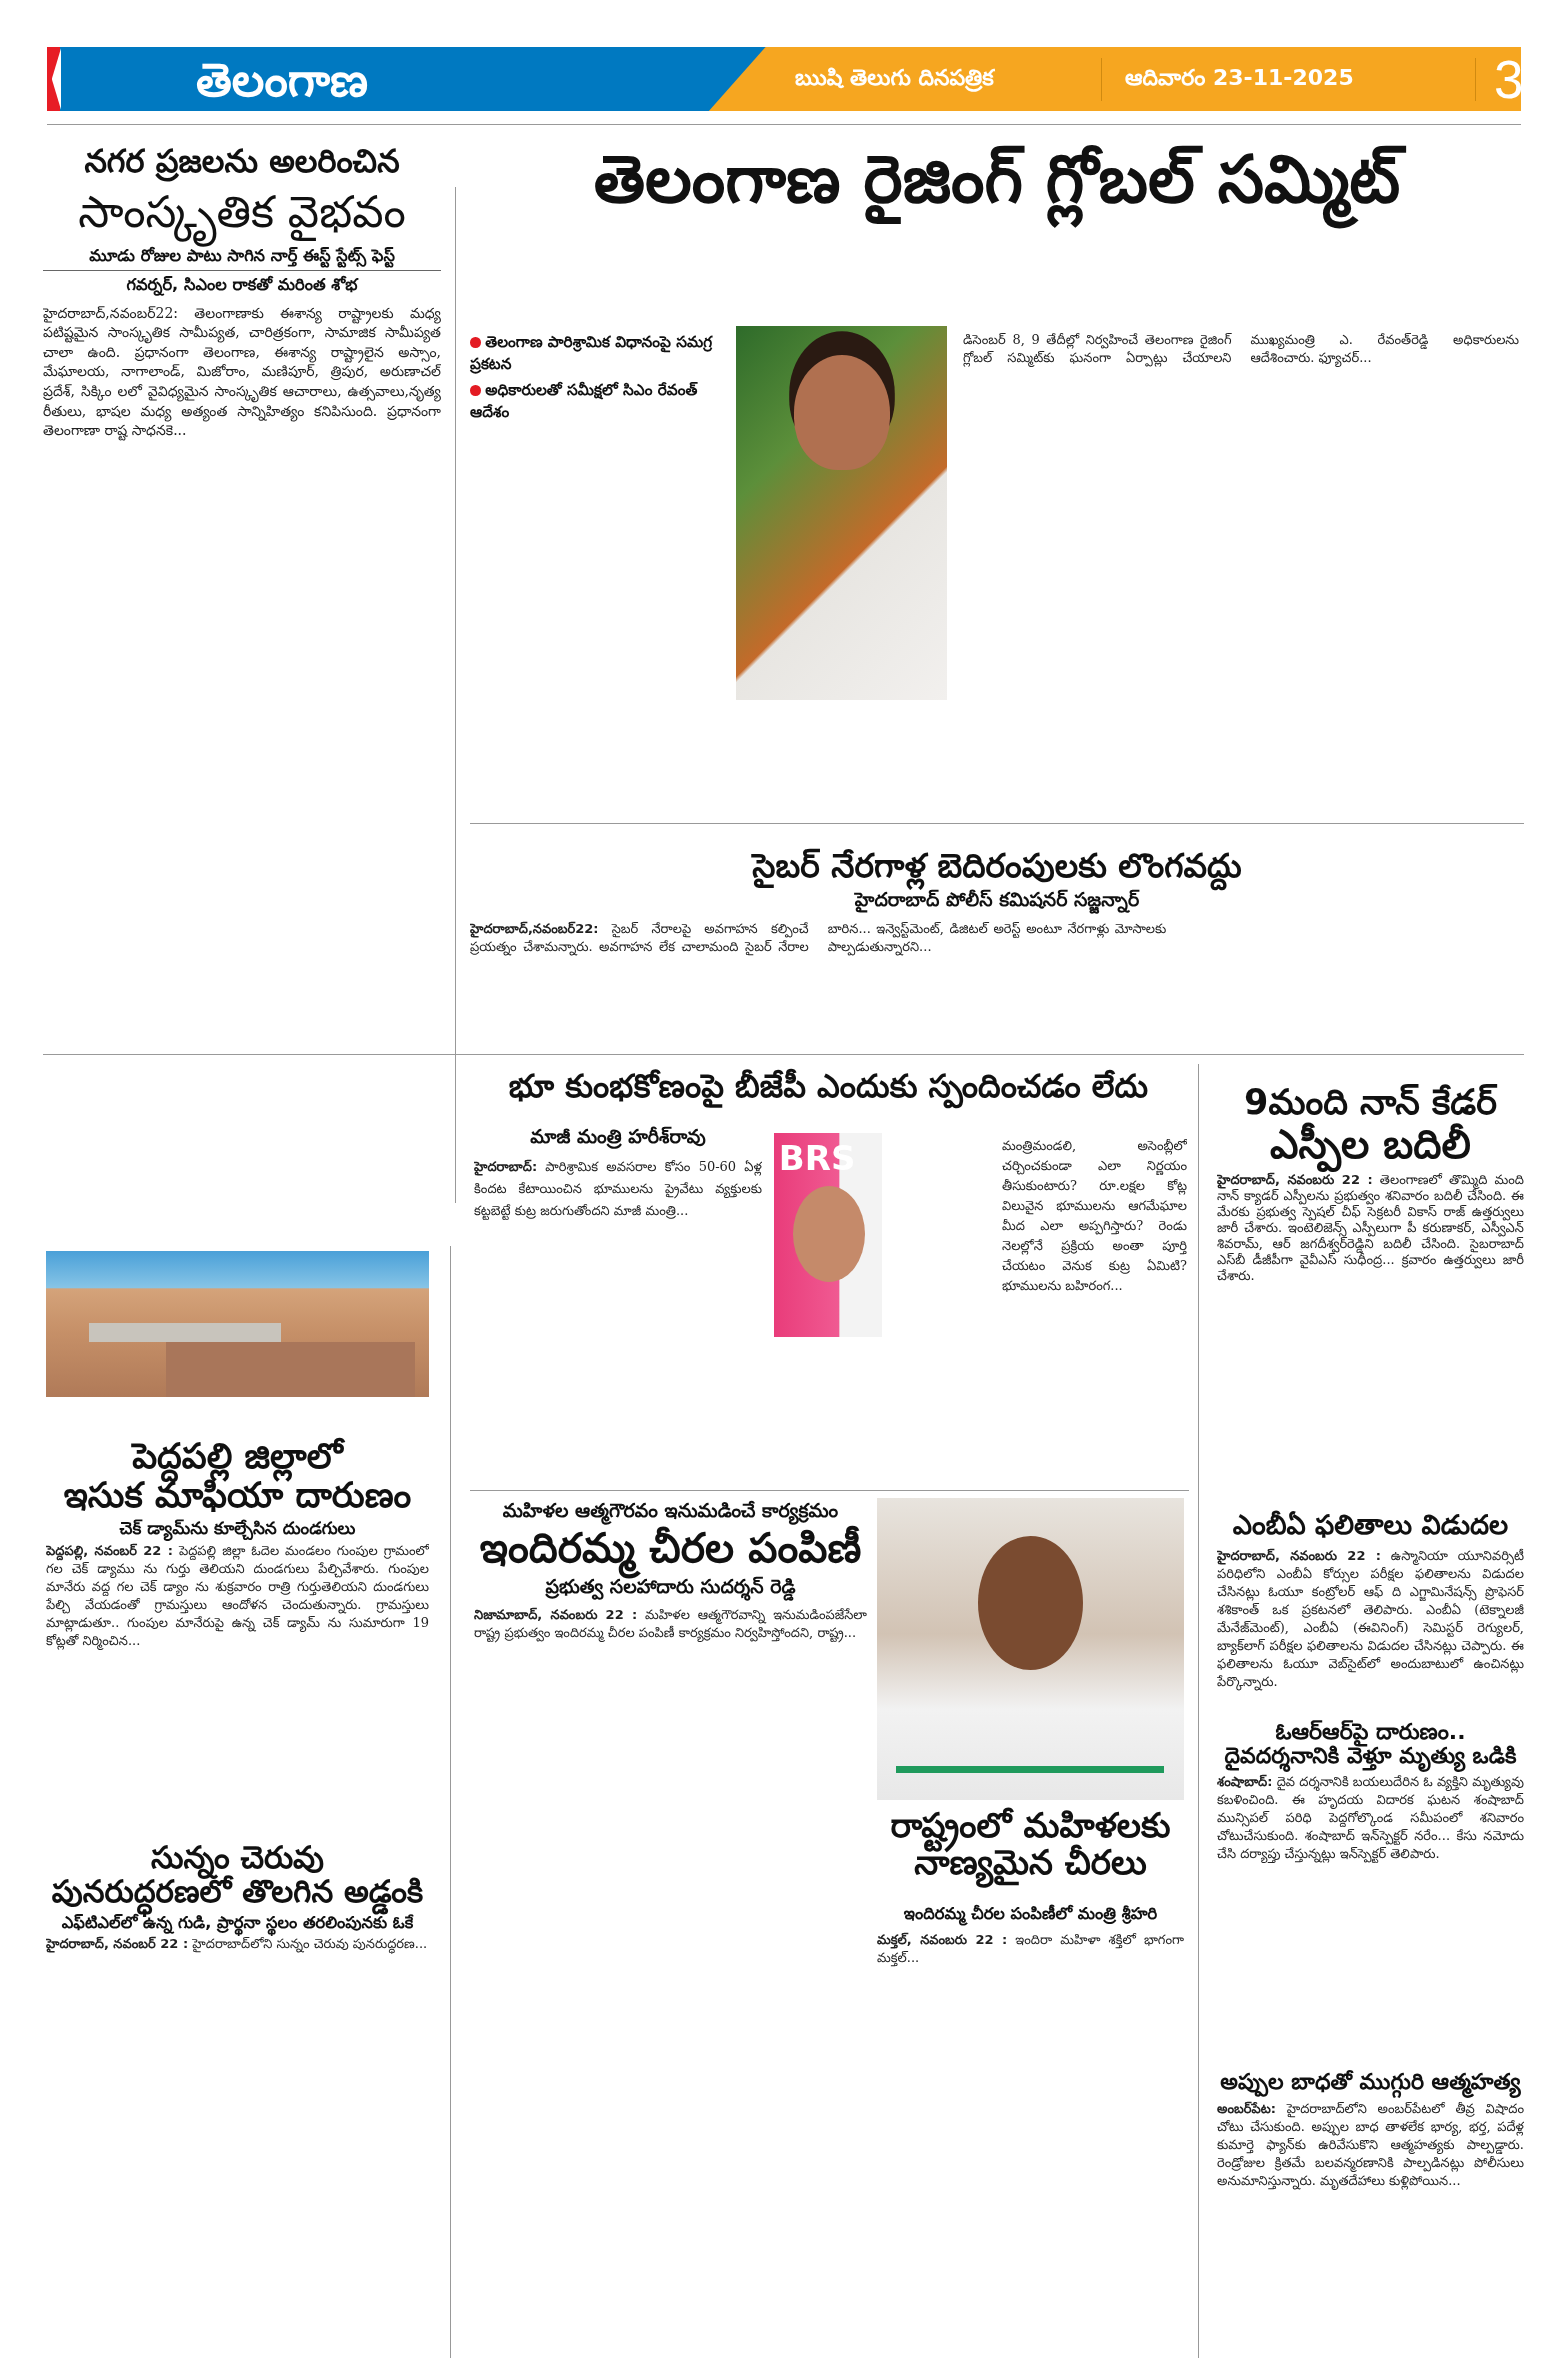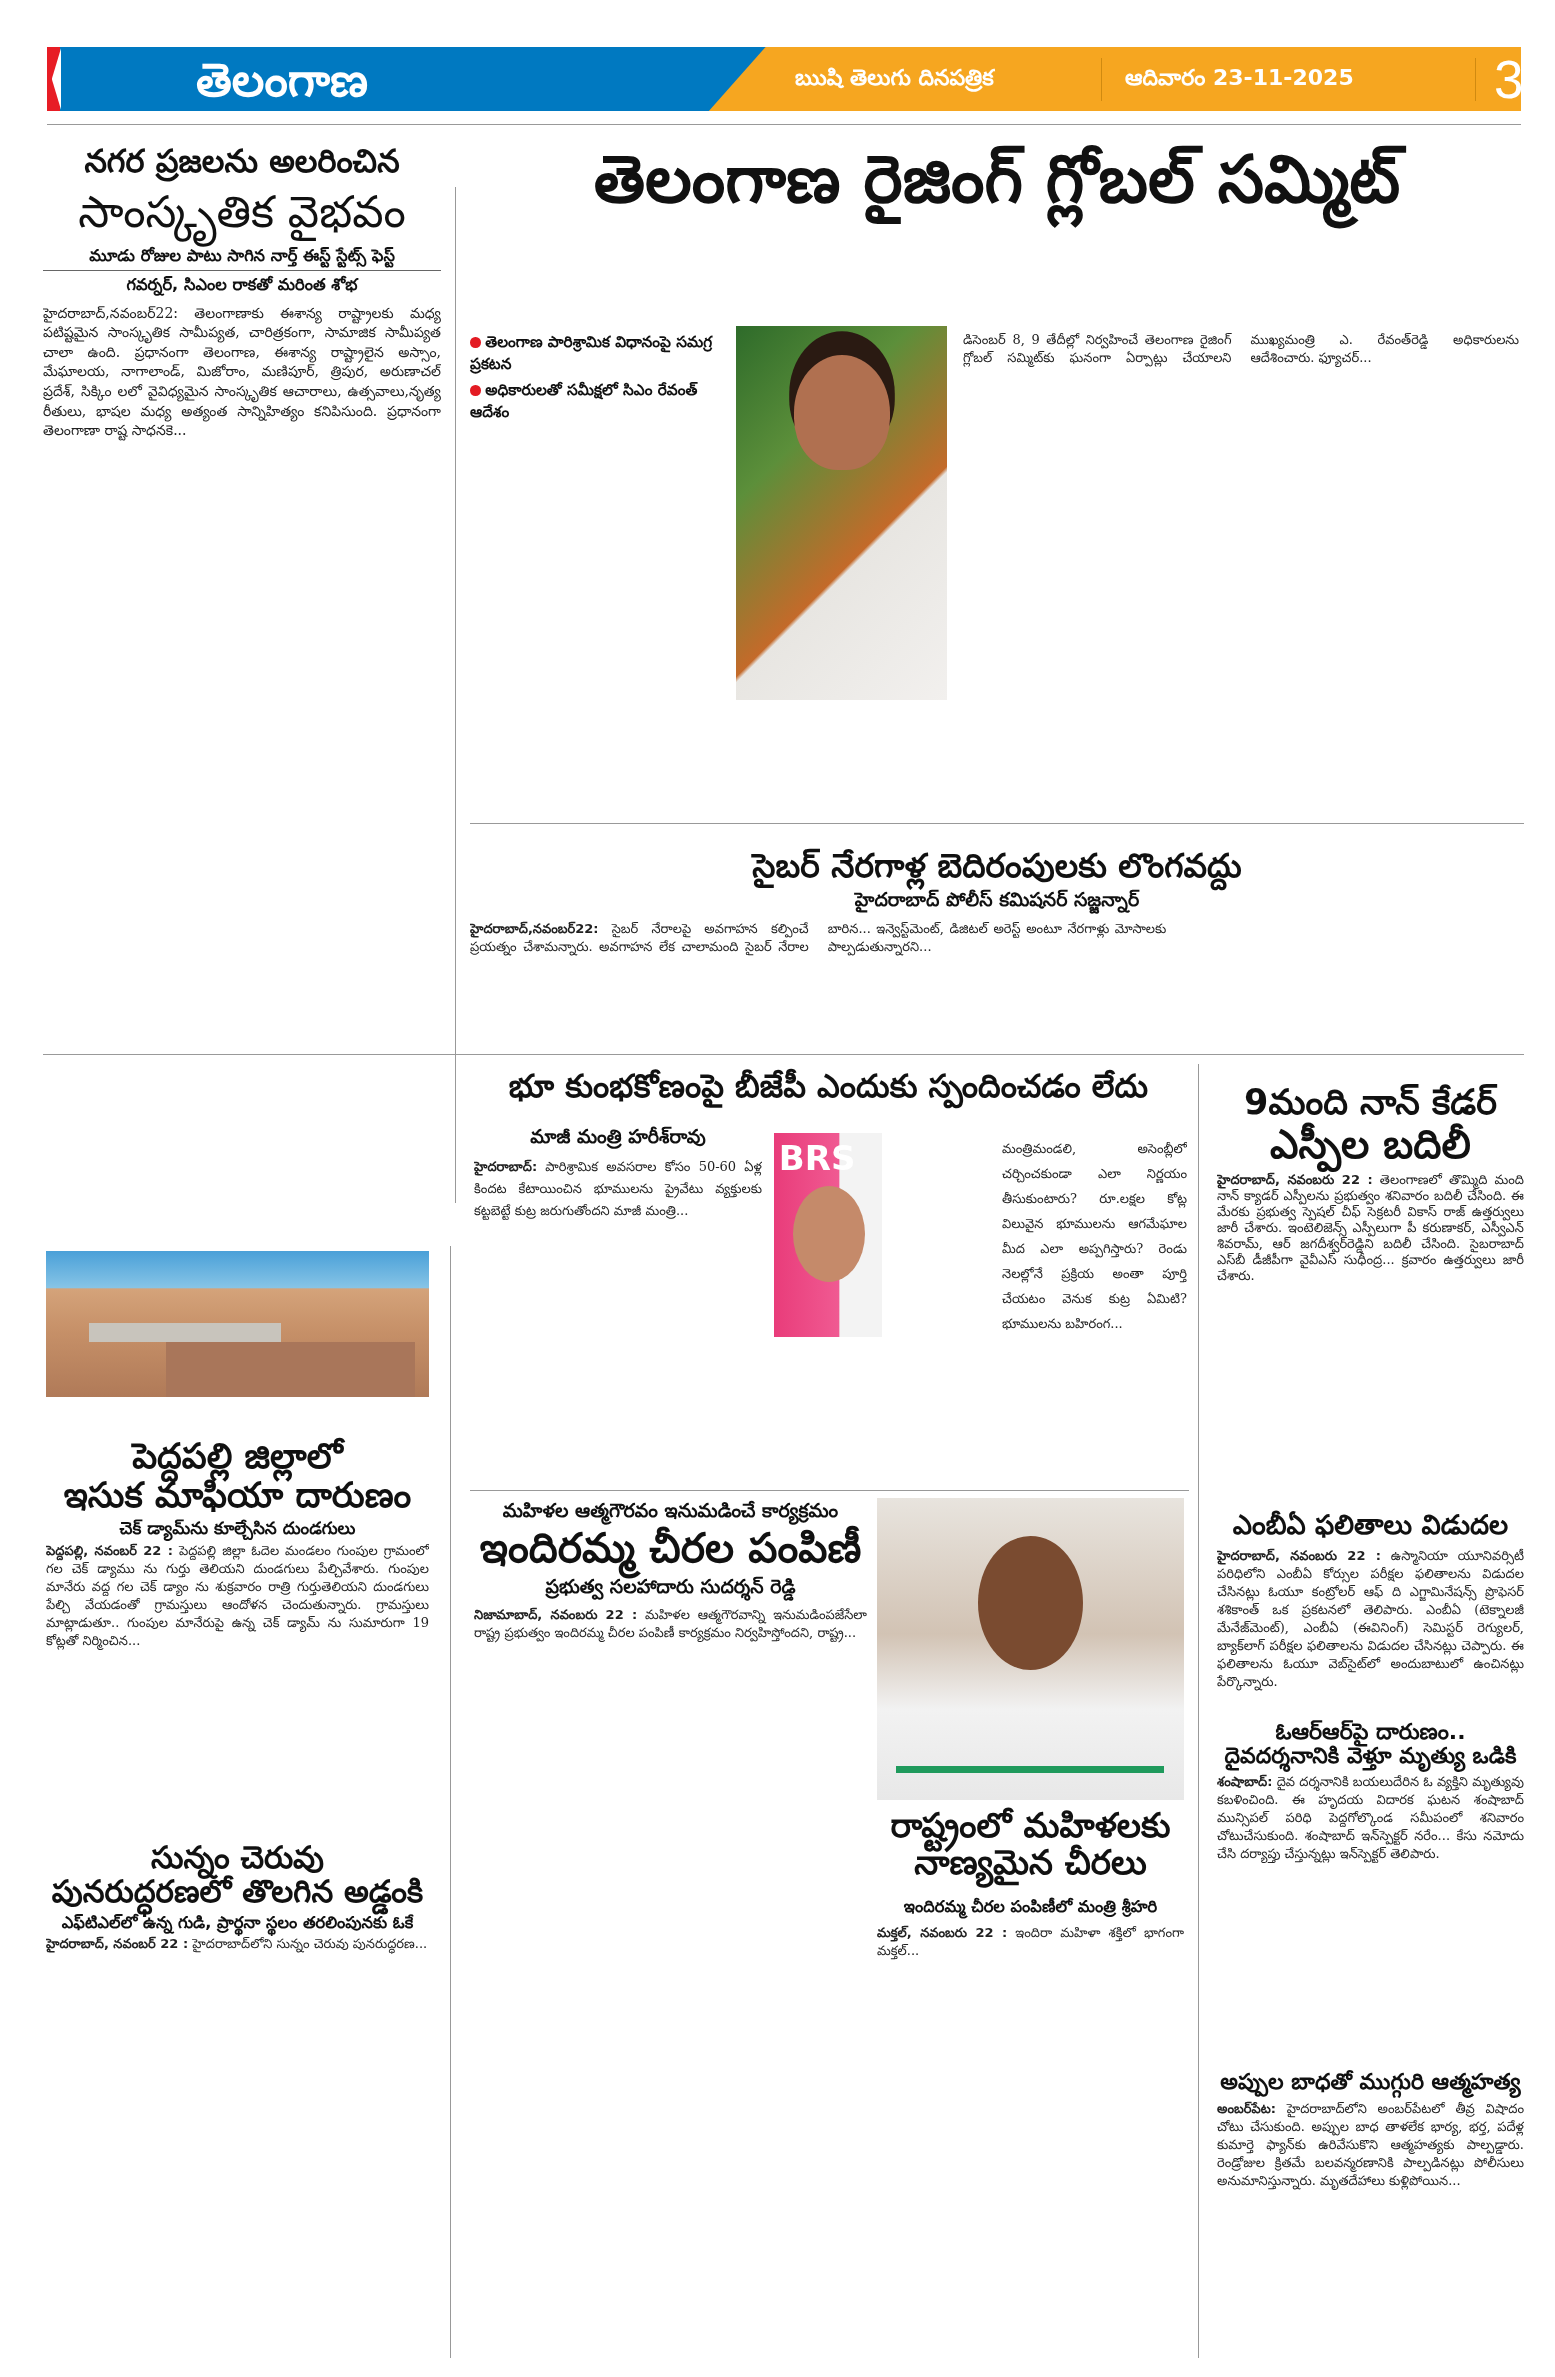--- a/index.html
+++ b/index.html
@@ -87,21 +87,21 @@
   <div class="hl" style="font-size:19px;">మాజీ మంత్రి హరీశ్‌రావు</div>
   <div class="body" style="margin-top:9.6px;height:259px;overflow:hidden;font-size:13px;line-height:22px;">
     <b>హైదరాబాద్:</b>
     <span>పారిశ్రామిక అవసరాల కోసం 50-60 ఏళ్ల కిందట కేటాయించిన భూములను ప్రైవేటు వ్యక్తులకు కట్టబెట్టే కుట్ర జరుగుతోందని మాజీ మంత్రి...</span>
   </div>
 </div>
 <div class="abs photo" style="left:774px;top:1133px;width:108px;height:204px;background:linear-gradient(90deg,#e93c7a 0%,#f05a92 60%,#f3f3f3 61%);">
   <div class="abs" style="left:4.8px;top:4.8px;font-size:34px;font-weight:bold;color:#fff;">BRS</div>
   <div class="abs" style="left:19px;top:53px;width:72px;height:96px;border-radius:50%;background:#c58a6a;"></div>
 </div>
-<div class="abs body" style="left:1002px;top:1136px;width:185px;height:249px;overflow:hidden;font-size:13px;line-height:25px;">
+<div class="abs body" style="left:1002px;top:1136px;width:185px;height:249px;overflow:hidden;font-size:13px;line-height:20px;">
   <span>మంత్రిమండలి, అసెంబ్లీలో చర్చించకుండా ఎలా నిర్ణయం తీసుకుంటారు? రూ.లక్షల కోట్ల విలువైన భూములను ఆగమేఘాల మీద ఎలా అప్పగిస్తారు? రెండు నెలల్లోనే ప్రక్రియ అంతా పూర్తి చేయటం వెనుక కుట్ర ఏమిటి? భూములను బహిరంగ...</span>
 </div>
 
 <div class="abs vrule" style="left:1198px;top:1064px;height:1294px;"></div>
 
 <div class="abs" style="left:1217px;top:1083px;width:307px;">
   <div class="hl" style="font-size:35px;">9మంది నాన్ కేడర్</div>
   <div class="hl" style="font-size:40px;">ఎస్పీల బదిలీ</div>
   <div class="body" style="margin-top:6.7px;height:359px;overflow:hidden;font-size:13px;line-height:16px;">
     <b>హైదరాబాద్, నవంబరు 22 :</b>
@@ -146,21 +146,21 @@
     <span>మహిళల ఆత్మగౌరవాన్ని ఇనుమడింపజేసేలా రాష్ట్ర ప్రభుత్వం ఇందిరమ్మ చీరల పంపిణీ కార్యక్రమం నిర్వహిస్తోందని, రాష్ట్ర...</span>
   </div>
 </div>
 <div class="abs photo" style="left:877px;top:1498px;width:307px;height:302px;background:linear-gradient(180deg,#e8e4de 0%,#d2c3b4 45%,#f2f2f2 70%,#e8e8e8 100%);">
   <div class="abs" style="left:101px;top:38px;width:105px;height:134px;border-radius:50%;background:#7a4b30;"></div>
   <div class="abs" style="left:19px;top:268px;width:268px;height:6.7px;background:#1f9a5c;"></div>
 </div>
 <div class="abs" style="left:877px;top:1807px;width:307px;">
   <div class="hl" style="font-size:34px;">రాష్ట్రంలో మహిళలకు</div>
   <div class="hl" style="font-size:34px;">నాణ్యమైన చీరలు</div>
-  <div class="hl" style="font-size:16.3px;margin-top:16px;">ఇందిరమ్మ చీరల పంపిణీలో మంత్రి శ్రీహరి</div>
+  <div class="hl" style="font-size:16.3px;margin-top:23px;">ఇందిరమ్మ చీరల పంపిణీలో మంత్రి శ్రీహరి</div>
   <div class="body" style="margin-top:8.6px;height:364px;overflow:hidden;font-size:13px;line-height:18px;">
     <b>మక్తల్, నవంబరు 22 :</b>
     <span>ఇందిరా మహిళా శక్తిలో భాగంగా మక్తల్...</span>
   </div>
 </div>
 
 <div class="abs" style="left:1217px;top:1510px;width:307px;">
   <div class="hl" style="font-size:27px;">ఎంబీఏ ఫలితాలు విడుదల</div>
   <div class="body" style="margin-top:7.7px;height:158px;overflow:hidden;font-size:13px;line-height:18px;">
     <b>హైదరాబాద్, నవంబరు 22 :</b>

